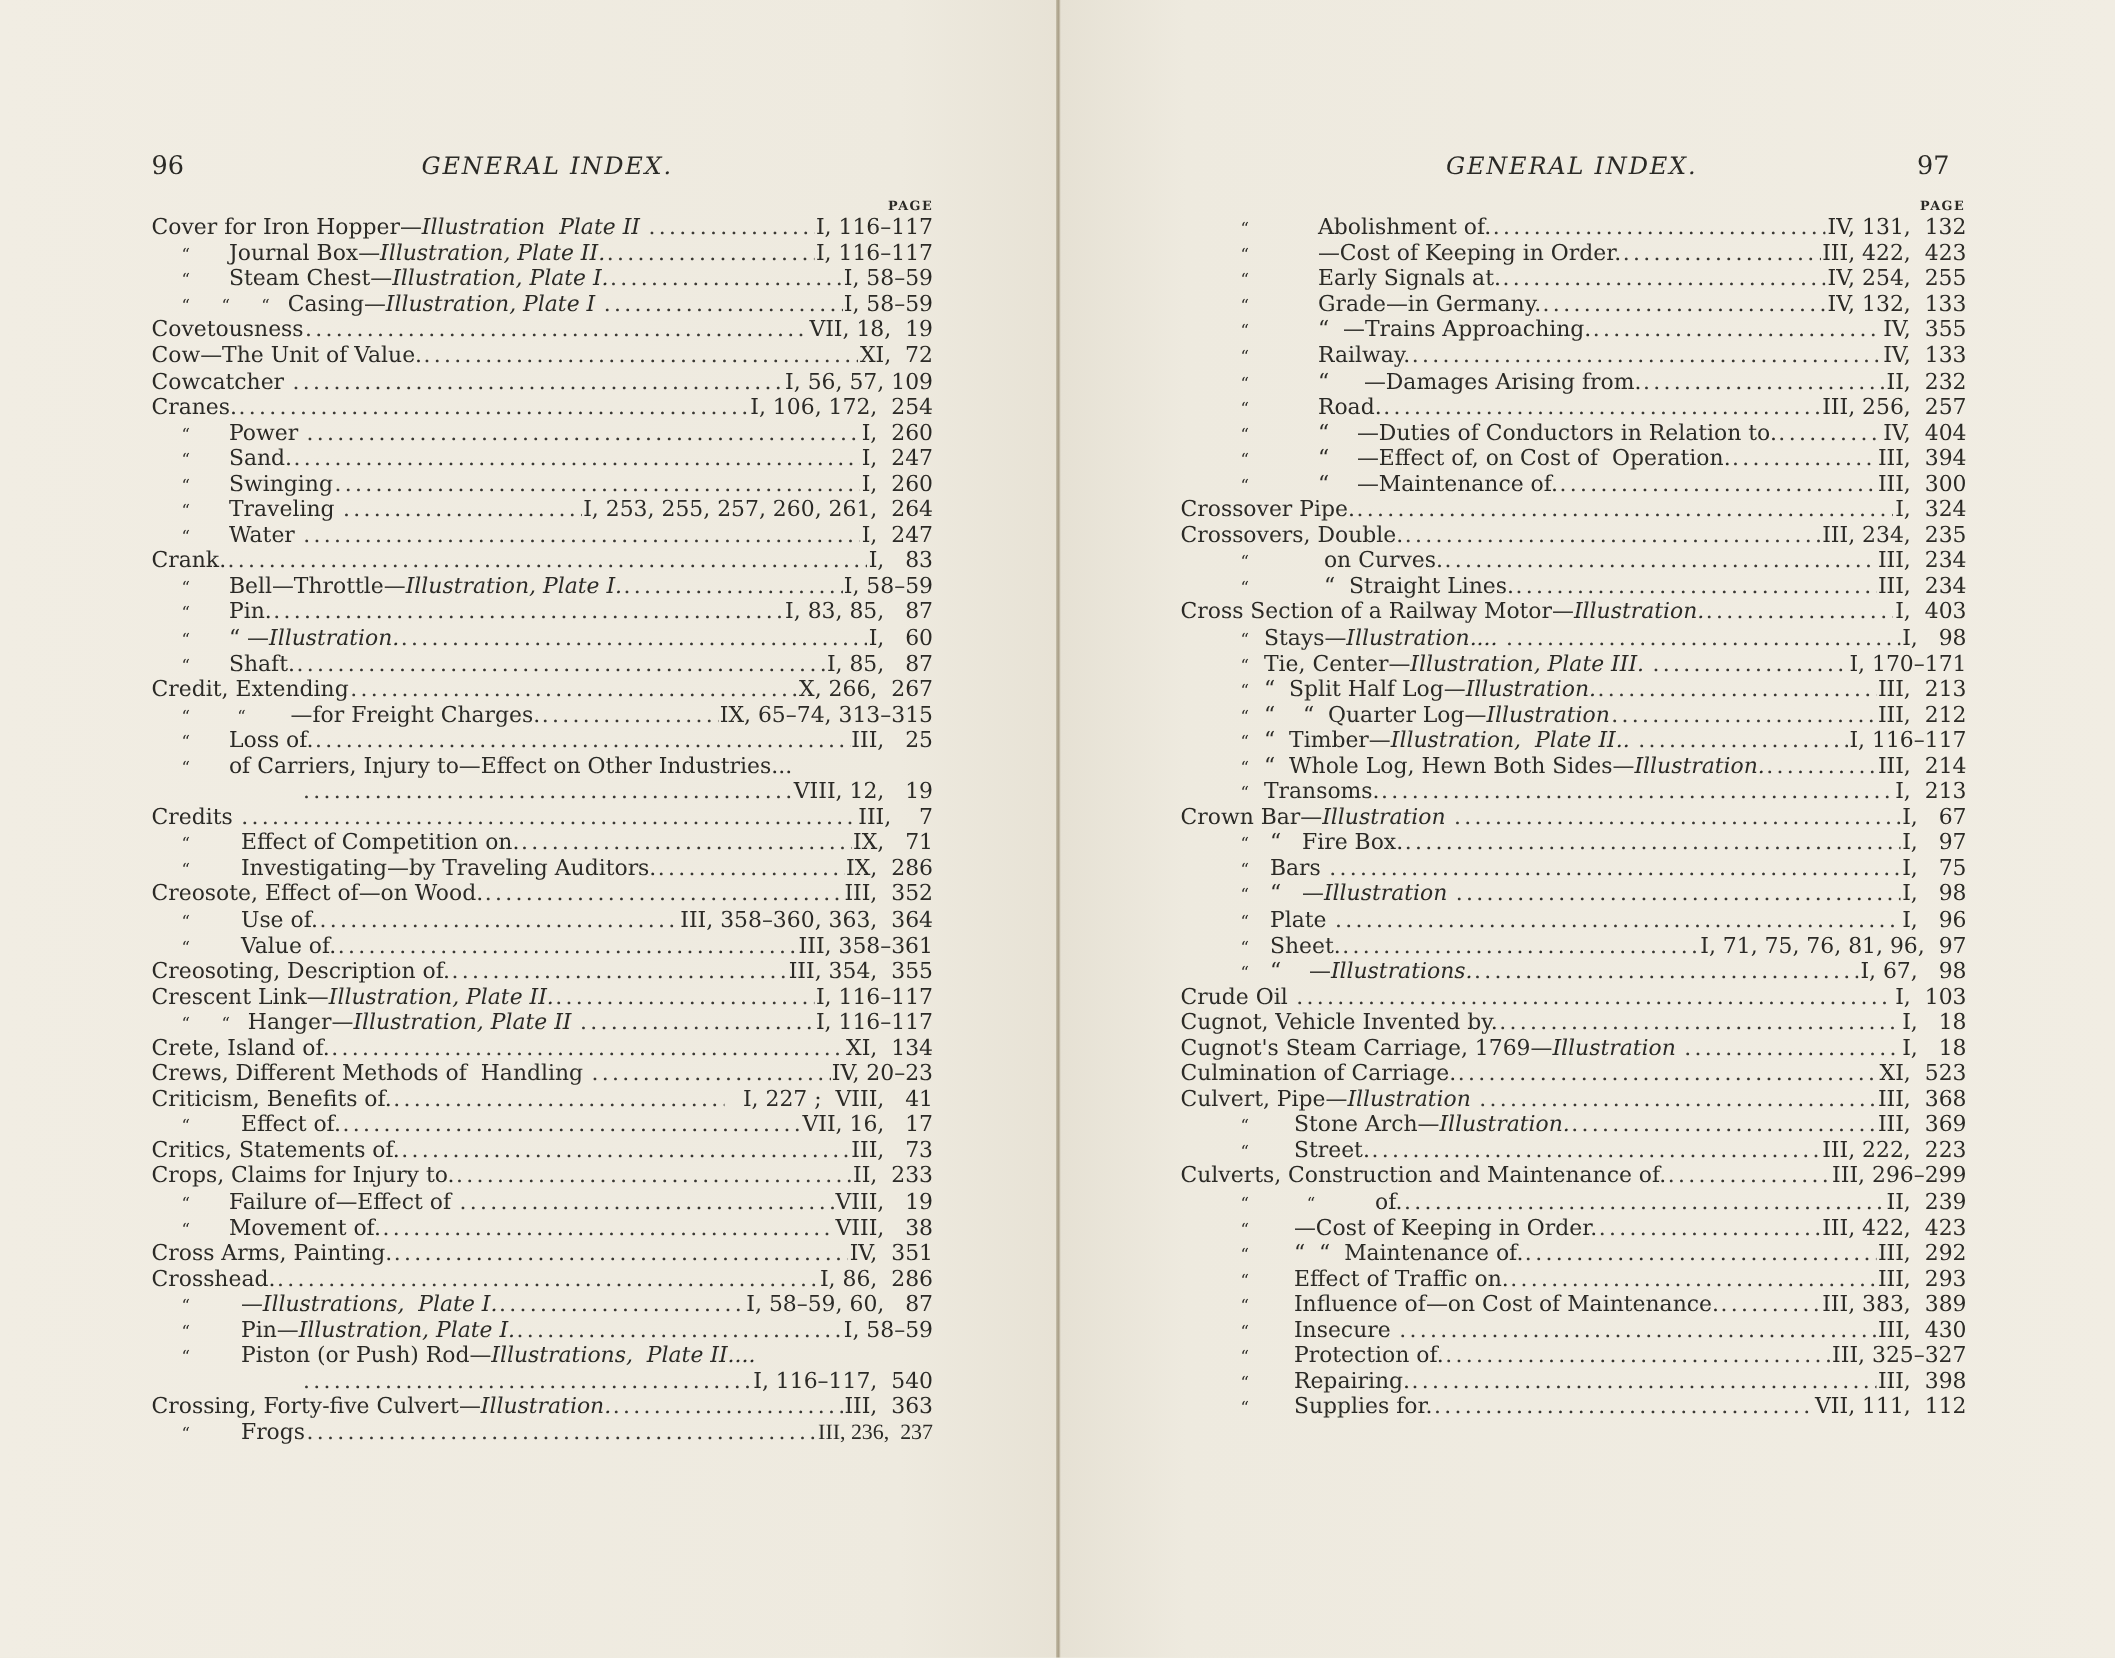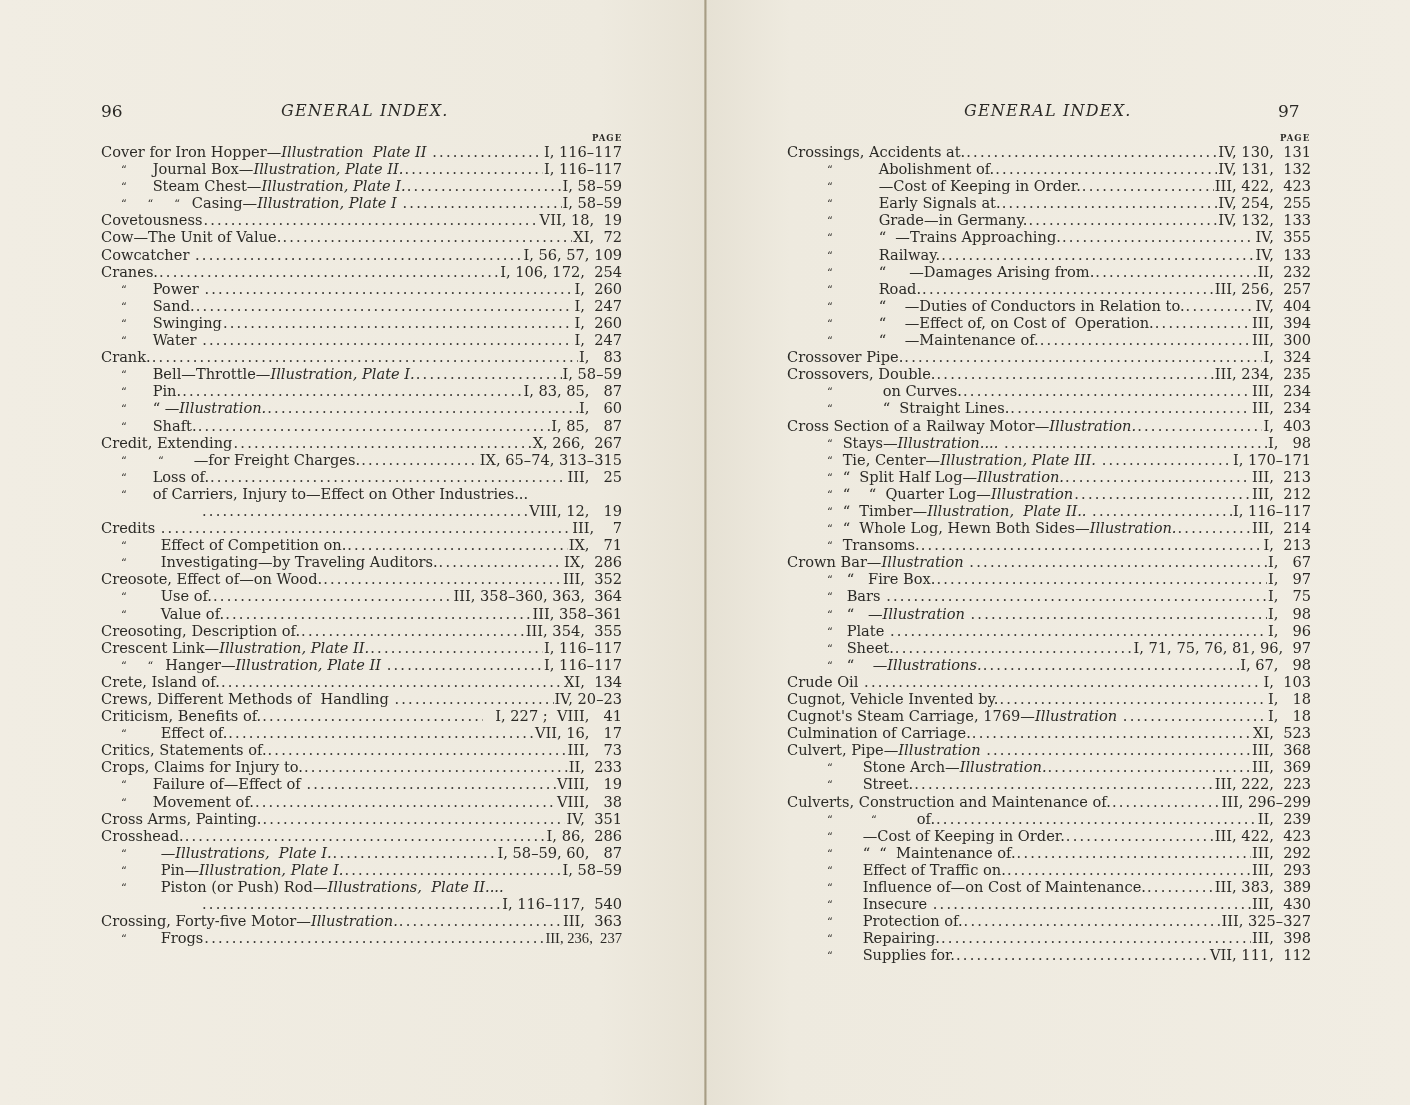--- a/index.html
+++ b/index.html
@@ -105,20 +105,25 @@
           <span class="label"><span style="white-space: pre; font-size: 11px; display: inline-block; margin-left: 20px;">“</span><span style="display: inline-block; width: 26px;"></span><span style="white-space: pre;">Sand.</span></span>
           <span class="leader"></span>
           <span class="ref" style="white-space: pre;">I,  247</span>
         </div>
         <div class="row">
           <span class="label"><span style="white-space: pre; font-size: 11px; display: inline-block; margin-left: 20px;">“</span><span style="display: inline-block; width: 26px;"></span><span style="white-space: pre;">Swinging</span></span>
           <span class="leader"></span>
           <span class="ref" style="white-space: pre;">I,  260</span>
         </div>
         <div class="row">
+          <span class="label"><span style="white-space: pre; font-size: 11px; display: inline-block; margin-left: 20px;">“</span><span style="display: inline-block; width: 26px;"></span><span style="white-space: pre;">Traveling </span></span>
+          <span class="leader"></span>
+          <span class="ref" style="white-space: pre;">I, 253, 255, 257, 260, 261,  264</span>
+        </div>
+        <div class="row">
           <span class="label"><span style="white-space: pre; font-size: 11px; display: inline-block; margin-left: 20px;">“</span><span style="display: inline-block; width: 26px;"></span><span style="white-space: pre;">Water </span></span>
           <span class="leader"></span>
           <span class="ref" style="white-space: pre;">I,  247</span>
         </div>
         <div class="row">
           <span class="label"><span style="white-space: pre;">Crank.</span></span>
           <span class="leader"></span>
           <span class="ref" style="white-space: pre;">I,   83</span>
         </div>
         <div class="row">
@@ -271,42 +276,37 @@
         </div>
         <div class="row">
           <span class="label"><span style="white-space: pre; font-size: 11px; display: inline-block; margin-left: 20px;">“</span><span style="display: inline-block; width: 34px;"></span><span style="white-space: pre;">Piston (or Push) Rod—</span><i style="white-space: pre;">Illustrations,  Plate II....</i></span>
         </div>
         <div class="row">
           <span class="label" style="padding-left: 100px;"><span style="white-space: pre;"></span></span>
           <span class="leader"></span>
           <span class="ref" style="white-space: pre;">I, 116–117,  540</span>
         </div>
         <div class="row">
-          <span class="label"><span style="white-space: pre;">Crossing, Forty-five Motor—</span><i style="white-space: pre;">Illustration.</i></span>
+          <span class="label"><span style="white-space: pre;">Crossing, Forty-five Culvert—</span><i style="white-space: pre;">Illustration.</i></span>
           <span class="leader"></span>
           <span class="ref" style="white-space: pre;">III,  363</span>
         </div>
         <div class="row">
           <span class="label"><span style="white-space: pre; font-size: 11px; display: inline-block; margin-left: 20px;">“</span><span style="display: inline-block; width: 34px;"></span><span style="white-space: pre;">Frogs</span></span>
           <span class="leader"></span>
           <span class="ref" style="white-space: pre; font-family: Liberation Serif, serif;">III, 236,  237</span>
         </div>
       </div>
   </div>
   <div class="page right">
     <div class="title">GENERAL INDEX.</div>
     <div class="pnum">97</div>
     <div class="pagelabel">PAGE</div>
     <div class="entries" id="right-entries">
         <div class="row">
-          <span class="label"><span style="white-space: pre;">Crossings, Accidents at.</span></span>
-          <span class="leader"></span>
-          <span class="ref" style="white-space: pre;">IV, 130,  131</span>
-        </div>
-        <div class="row">
           <span class="label"><span style="white-space: pre; font-size: 11px; display: inline-block; margin-left: 40px;">“</span><span style="display: inline-block; width: 46px;"></span><span style="white-space: pre;">Abolishment of.</span></span>
           <span class="leader"></span>
           <span class="ref" style="white-space: pre;">IV, 131,  132</span>
         </div>
         <div class="row">
           <span class="label"><span style="white-space: pre; font-size: 11px; display: inline-block; margin-left: 40px;">“</span><span style="display: inline-block; width: 46px;"></span><span style="white-space: pre;">—Cost of Keeping in Order.</span></span>
           <span class="leader"></span>
           <span class="ref" style="white-space: pre;">III, 422,  423</span>
         </div>
         <div class="row">

